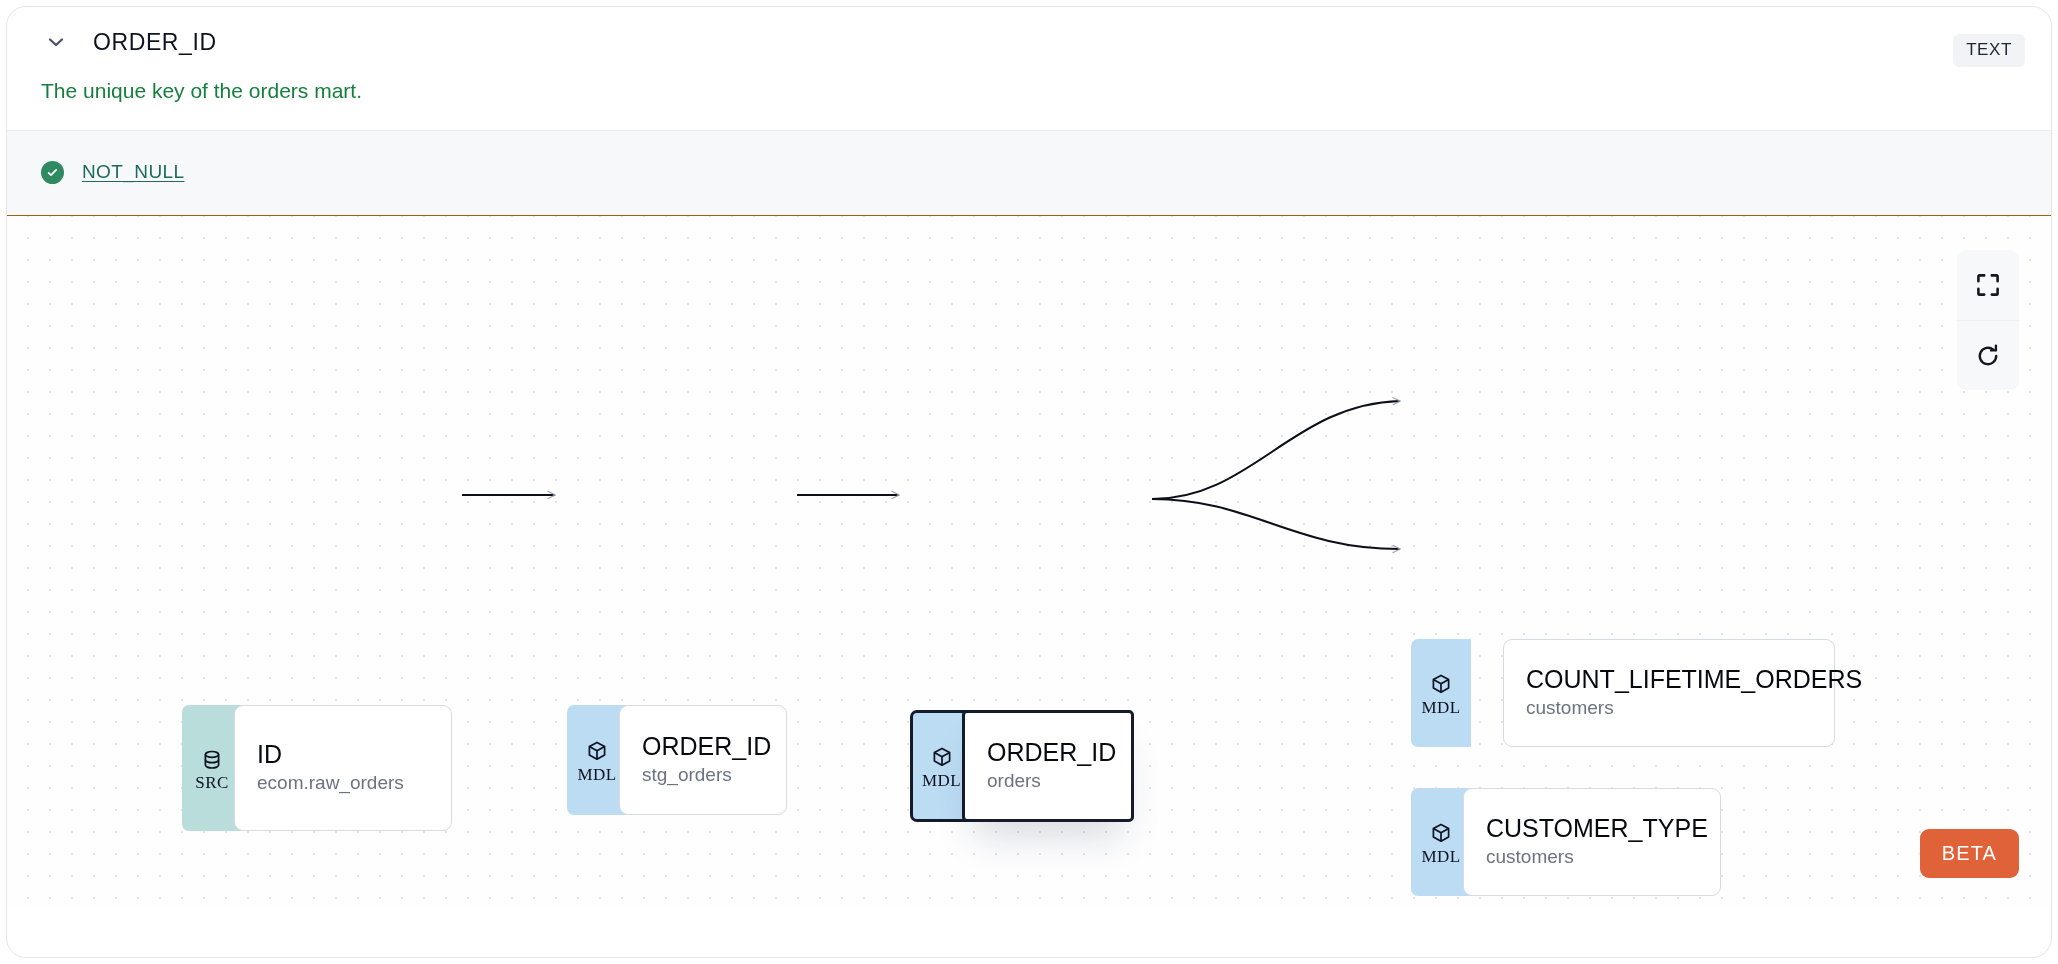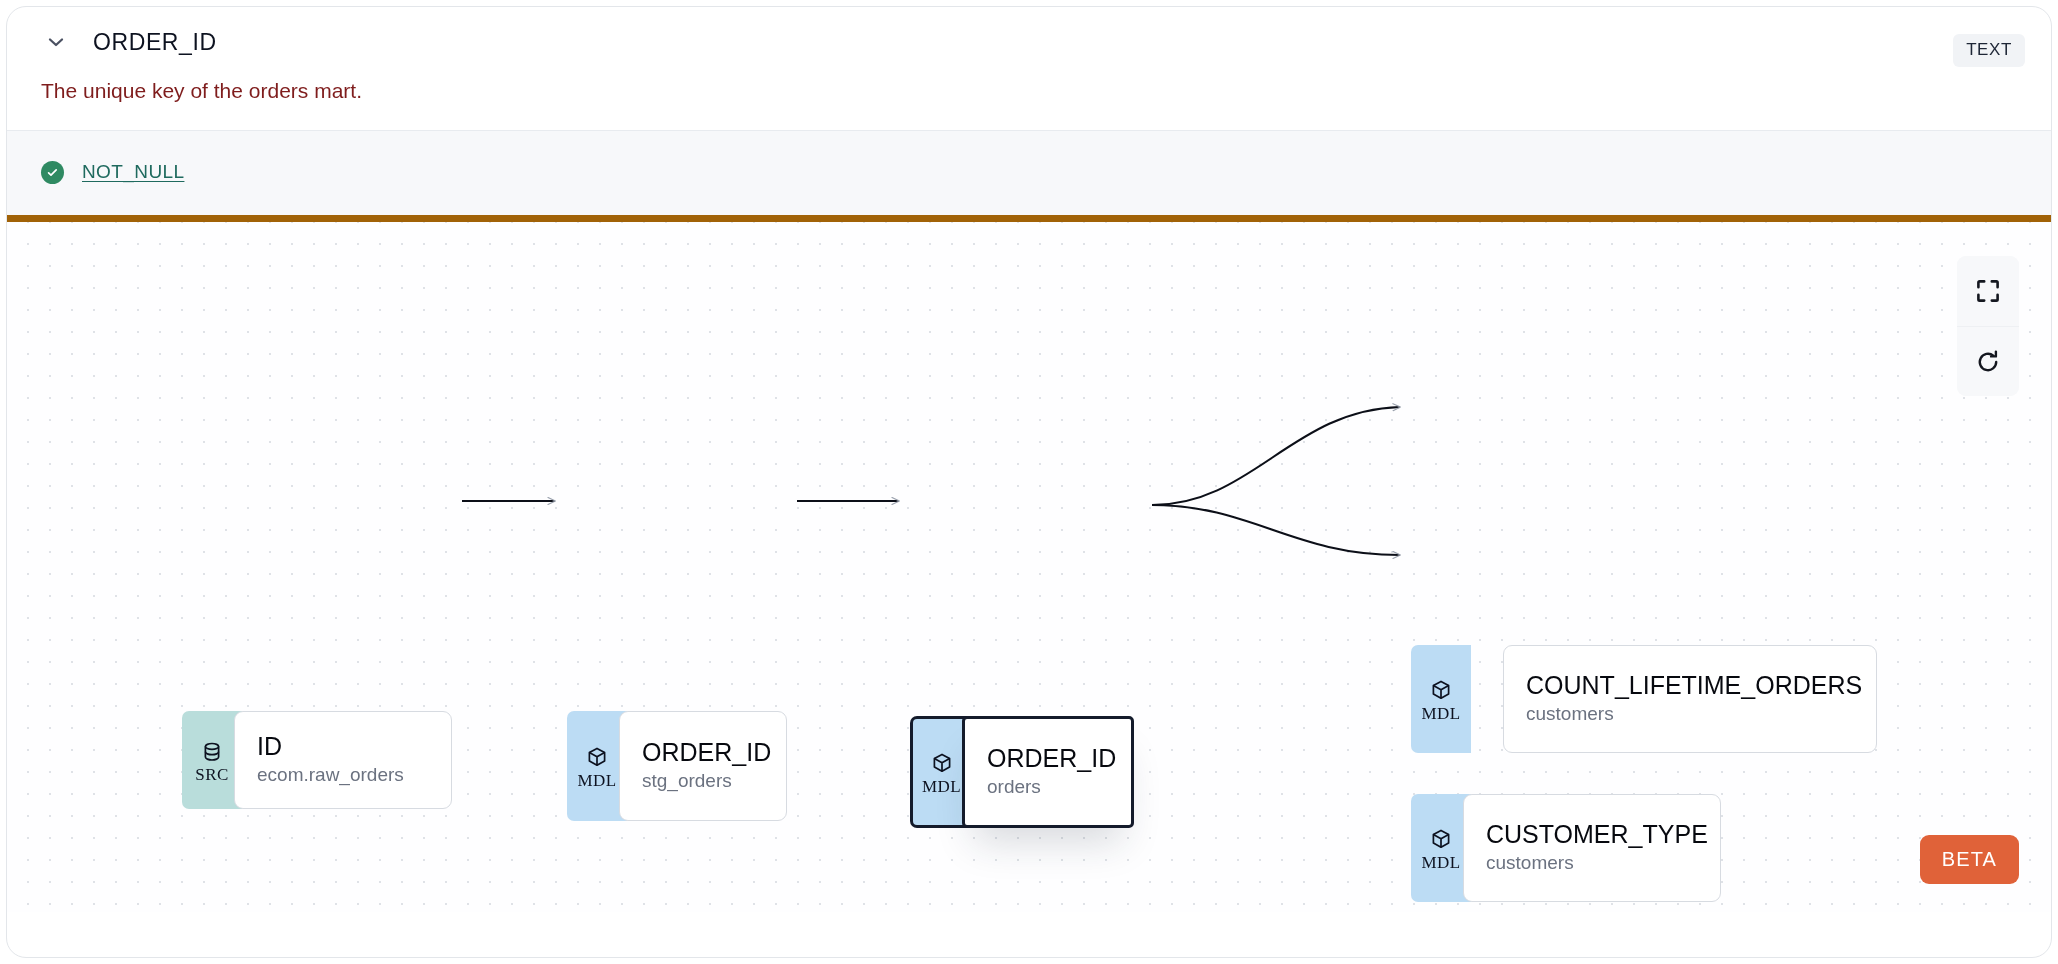--- a/index.html
+++ b/index.html
@@ -59,29 +59,29 @@
     padding: 6px 13px 7px;
     border-radius: 6px;
     white-space: nowrap;
     margin-top: 17px;
   }
 
   
   .desc {
     padding: 0 34px 26px 34px;
     font-size: 21px;
-    color: #7f1d1d;
+    color: #15803d;
     line-height: 1.3;
   }
 
   
   .tests {
     background: #f7f8fa;
     border-top: 1px solid #e8ebef;
-    border-bottom: 7px solid #a16207;
+    border-bottom: 1px solid #a16207;
     padding: 18px 34px 20px 34px;
   }
   .test-row {
     display: flex;
     align-items: center;
     height: 46px;
   }
   .tick {
     width: 23px;
     height: 23px;
@@ -185,24 +185,24 @@
     box-shadow: 0 26px 38px -12px rgba(30,40,60,0.17);
   }
 
   
   #node-src        { left: 175px; top: 489px; }
   #node-stg        { left: 560px; top: 489px; }
   #node-orders     { left: 903px; top: 494px; }
   #node-count      { left: 1404px; top: 423px; }
   #node-custtype   { left: 1404px; top: 572px; }
 
-  #node-src .body      { width: 218px; height: 98px; }
+  #node-src .body      { width: 218px; height: 126px; }
   #node-stg .body      { width: 168px; height: 110px; }
   #node-orders .body   { width: 172px; height: 112px; }
-  #node-count .body    { width: 374px; height: 108px; margin-left: 32px; }
+  #node-count .body    { width: 332px; height: 108px; margin-left: 32px; }
   #node-custtype .body { width: 258px; height: 108px; }
 
   
   .controls {
     position: absolute;
     right: 32px;
     top: 34px;
     width: 62px;
     background: #f7f8fa;
     border-radius: 9px;

